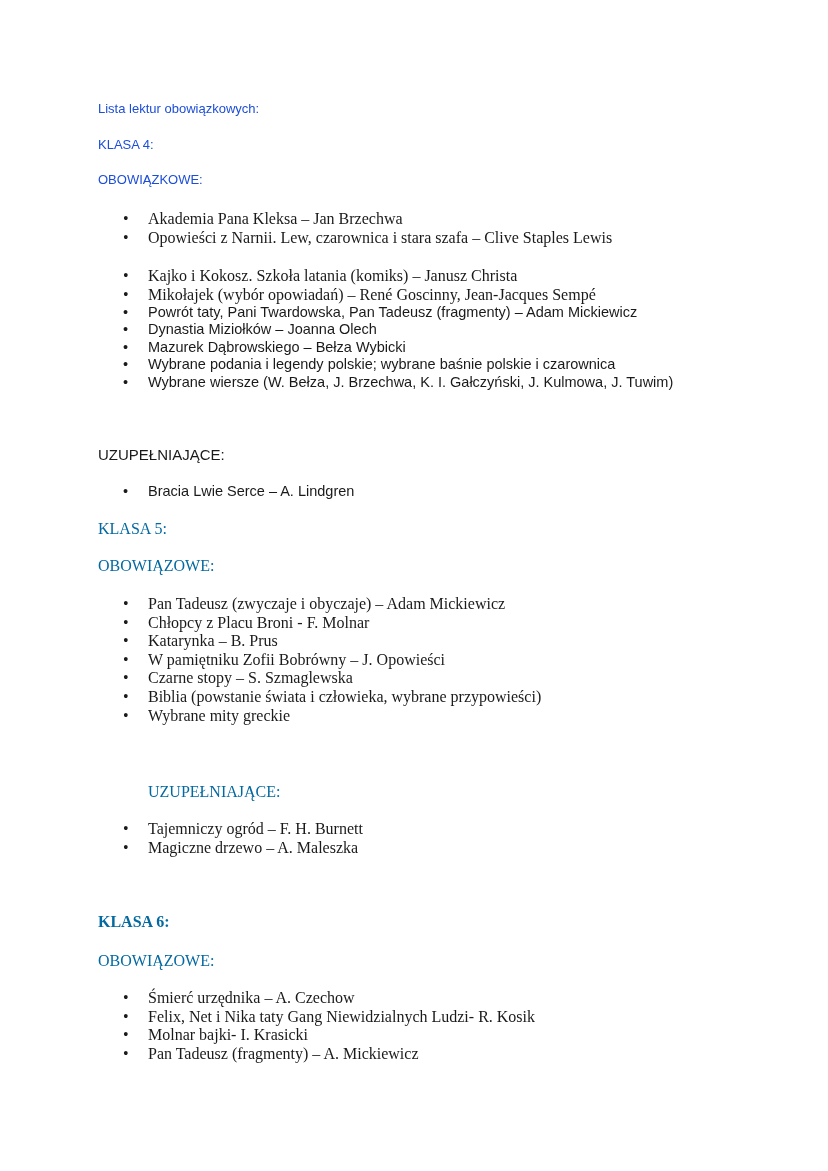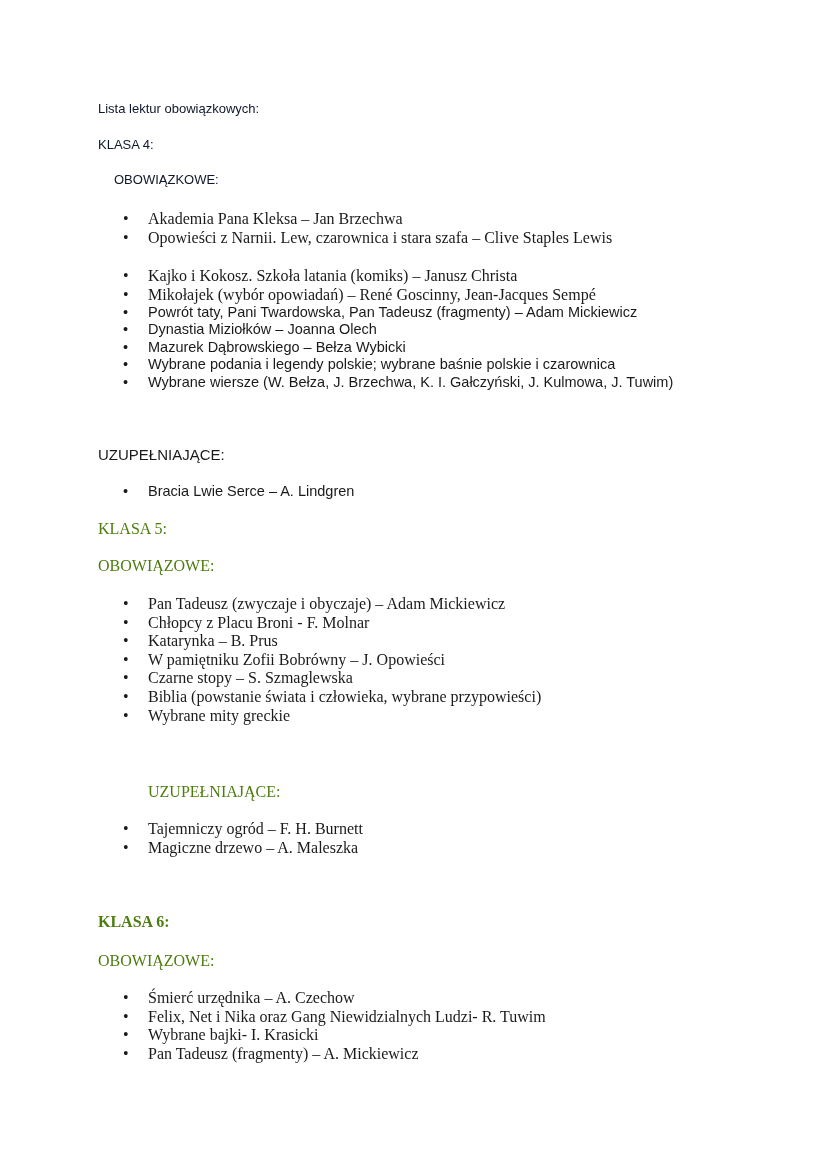--- a/index.html
+++ b/index.html
@@ -1,37 +1,37 @@
 <!DOCTYPE html>
 <html><head>
 <meta charset="utf-8">
 <style>
   html, body { margin: 0; padding: 0; background: #ffffff; }
   body { width: 828px; height: 1171px; position: relative; overflow: hidden; color: #111; }
   .page { position: absolute; left: 0; top: 0; width: 828px; height: 1171px; background: #fff; }
   .abs { position: absolute; white-space: nowrap; }
-  .calibri { font-family: "Liberation Sans", sans-serif; font-size: 13px; color: #0f172a; }
-  .serif { font-family: "Liberation Serif", serif; font-size: 16px; color: #4d7c0f; }
+  .calibri { font-family: "Liberation Sans", sans-serif; font-size: 13px; color: #1d4ed8; }
+  .serif { font-family: "Liberation Serif", serif; font-size: 16px; color: #0369a1; }
   ul.list { position: absolute; margin: 0; padding: 0; list-style: none; }
   ul.list li { position: relative; padding-left: 50px; white-space: nowrap; }
   ul.list li .bullet { position: absolute; left: 25px; top: 0; }
   .serif-list li { font-family: "Liberation Serif", serif; font-size: 16px; line-height: 18.6px; color: #1a1a1a; }
   .sans-list li { font-family: "Liberation Sans", sans-serif; font-size: 14.5px; line-height: 17.4px; color: #1a1a1a; }
   .sans-head { font-family: "Liberation Sans", sans-serif; font-size: 15px; color: #1a1a1a; }
 </style>
 </head>
 <body>
 
 <div class="page">
 
   <div class="abs calibri" style="left:98px; top:101px;">Lista lektur obowiązkowych:</div>
 
   <div class="abs calibri" style="left:98px; top:137px;">KLASA 4:</div>
 
-  <div class="abs calibri" style="left:114px; top:172px;">OBOWIĄZKOWE:</div>
+  <div class="abs calibri" style="left:98px; top:172px;">OBOWIĄZKOWE:</div>
 
   <ul class="list serif-list" style="left:98px; top:210px;">
     <li><span class="bullet">•</span><span>Akademia Pana Kleksa – Jan Brzechwa</span></li>
     <li><span class="bullet">•</span><span>Opowieści z Narnii. Lew, czarownica i stara szafa – Clive Staples Lewis</span></li>
   </ul>
 
   <ul class="list serif-list" style="left:98px; top:267px;">
     <li><span class="bullet">•</span><span>Kajko i Kokosz. Szkoła latania (komiks) – Janusz Christa</span></li>
     <li><span class="bullet">•</span><span>Mikołajek (wybór opowiadań) – René Goscinny, Jean-Jacques Sempé</span></li>
   </ul>
@@ -70,18 +70,18 @@
     <li><span class="bullet">•</span><span>Tajemniczy ogród – F. H. Burnett</span></li>
     <li><span class="bullet">•</span><span>Magiczne drzewo – A. Maleszka</span></li>
   </ul>
 
   <div class="abs serif" style="left:98px; top:913px;font-weight:bold;">KLASA 6:</div>
 
   <div class="abs serif" style="left:98px; top:952px;">OBOWIĄZOWE:</div>
 
   <ul class="list serif-list" style="left:98px; top:989px;">
     <li><span class="bullet">•</span><span>Śmierć urzędnika – A. Czechow</span></li>
-    <li><span class="bullet">•</span><span>Felix, Net i  Nika oraz Gang Niewidzialnych Ludzi- R. Tuwim</span></li>
-    <li><span class="bullet">•</span><span>Wybrane bajki- I. Krasicki</span></li>
+    <li><span class="bullet">•</span><span>Felix, Net i  Nika taty Gang Niewidzialnych Ludzi- R. Kosik</span></li>
+    <li><span class="bullet">•</span><span>Molnar bajki- I. Krasicki</span></li>
     <li><span class="bullet">•</span><span>Pan Tadeusz (fragmenty) – A. Mickiewicz</span></li>
   </ul>
 
 </div>
 
 </body></html>

